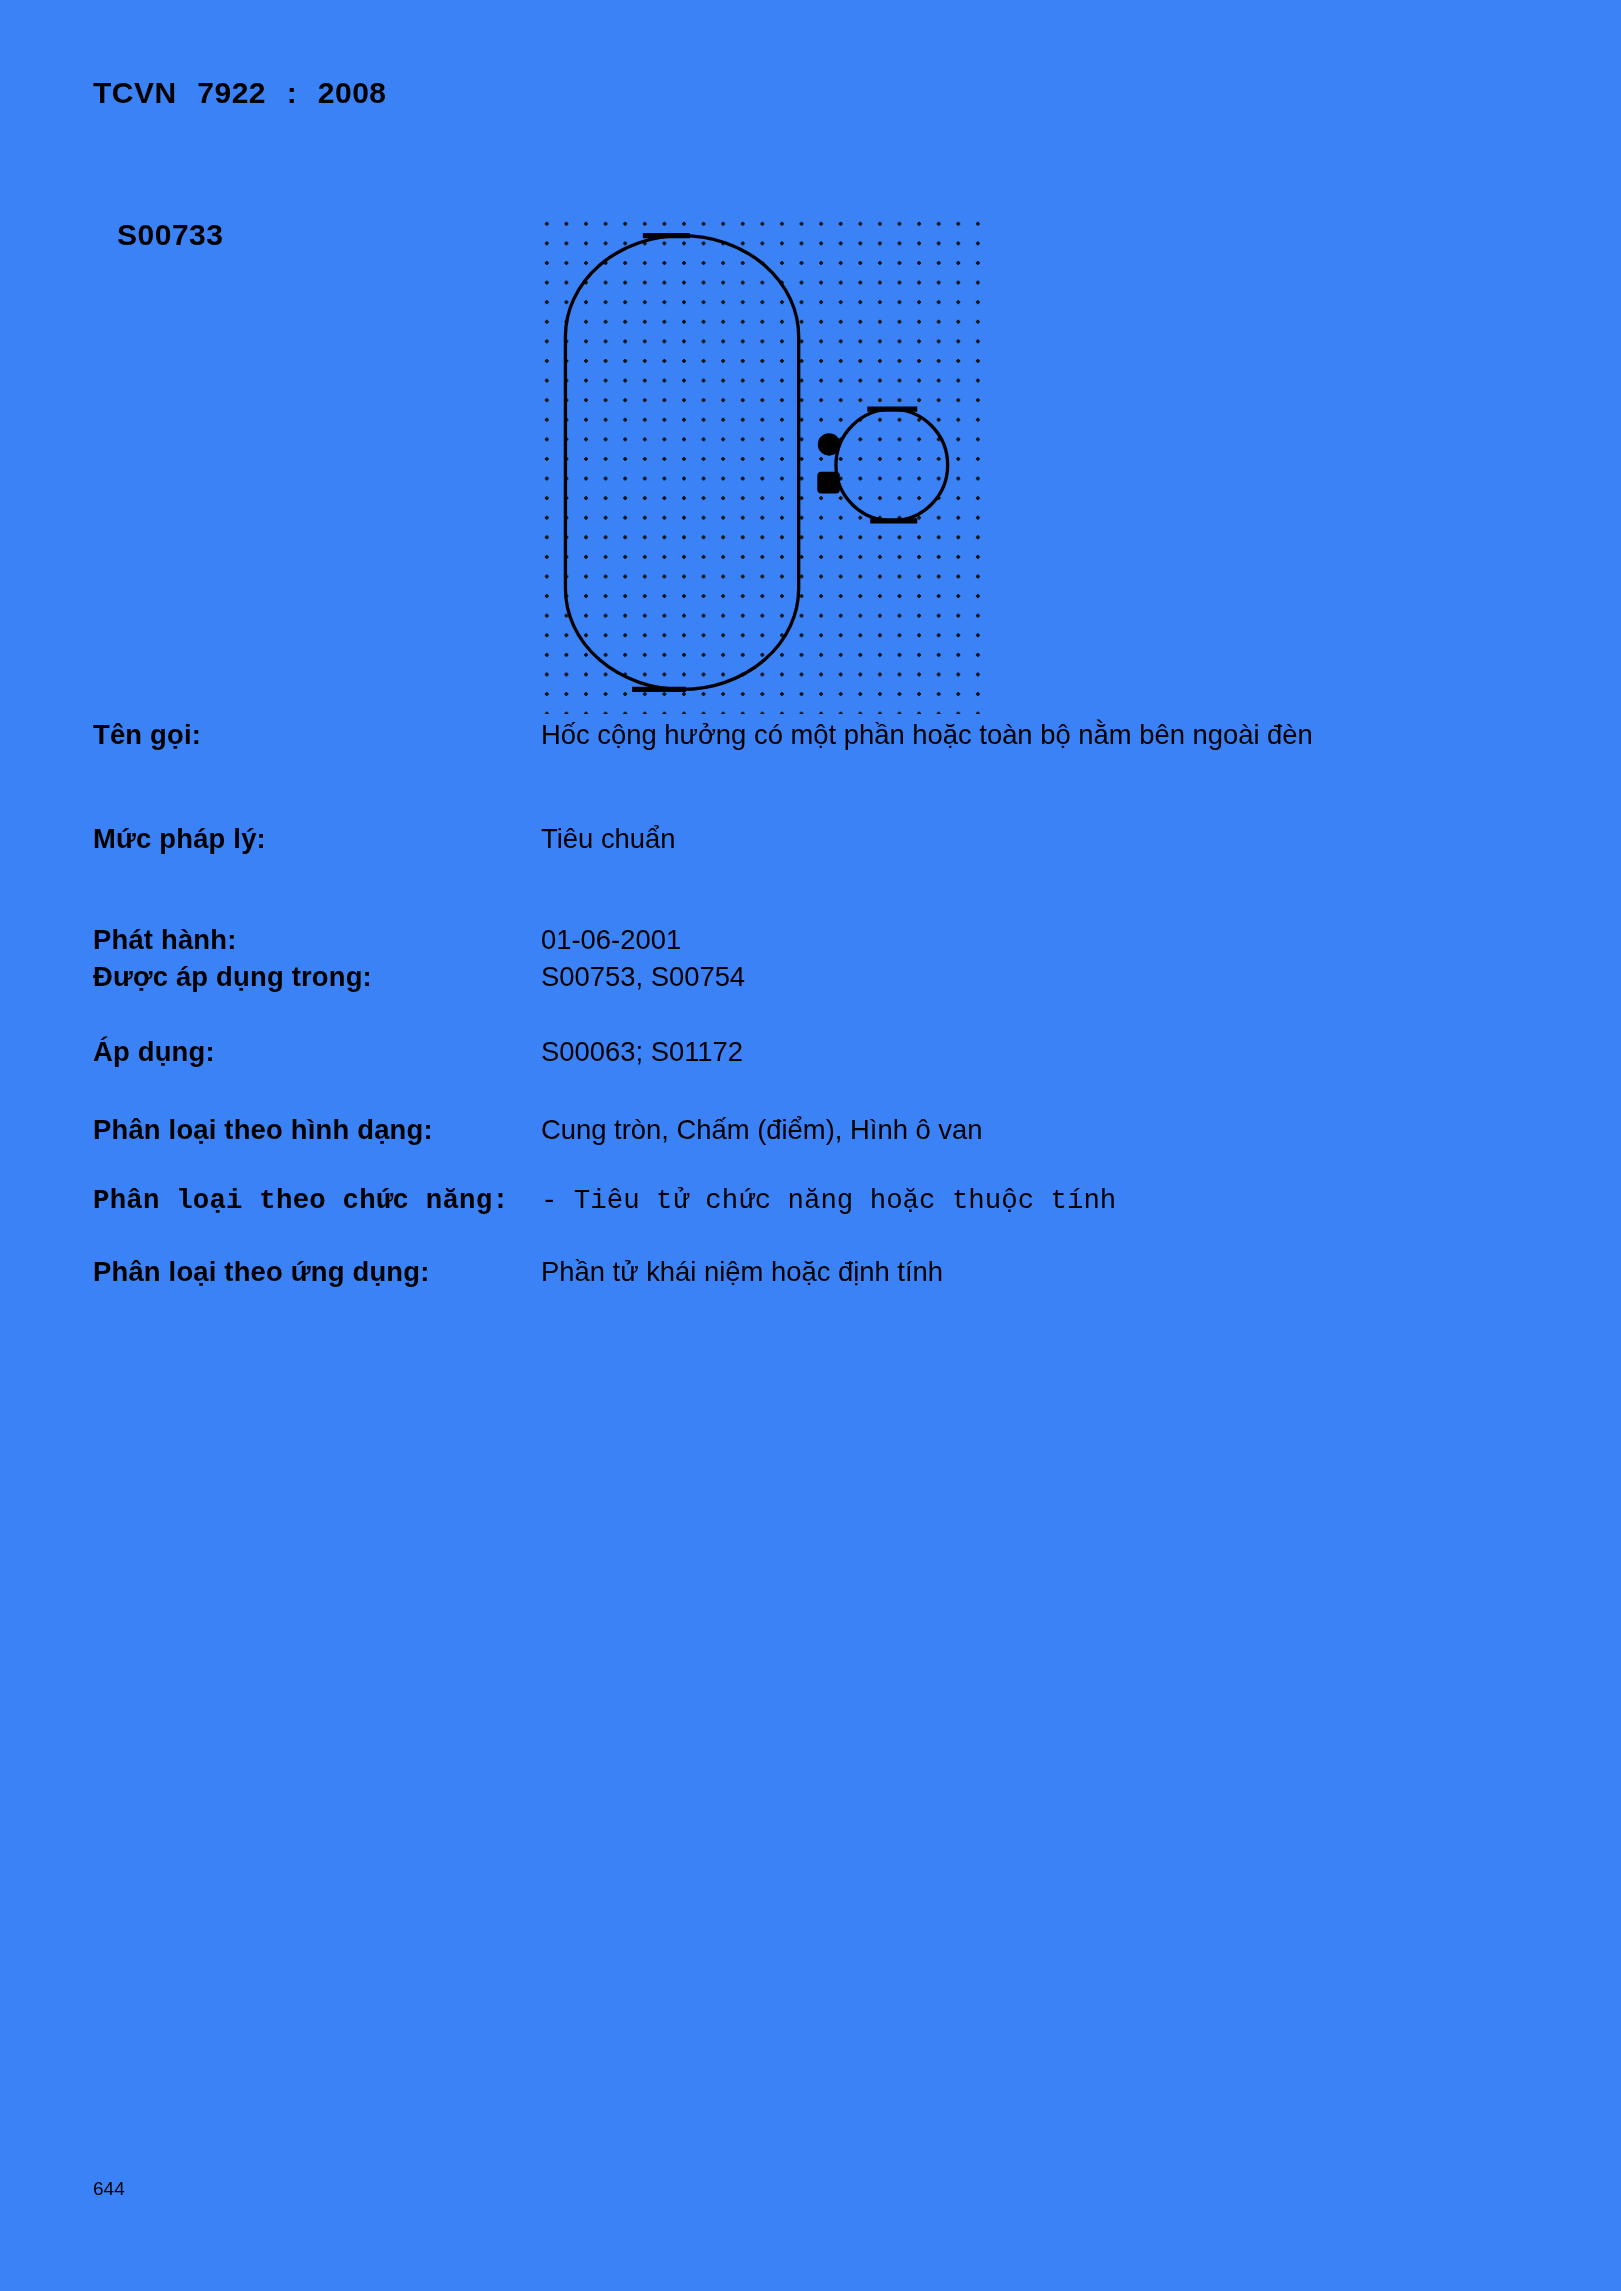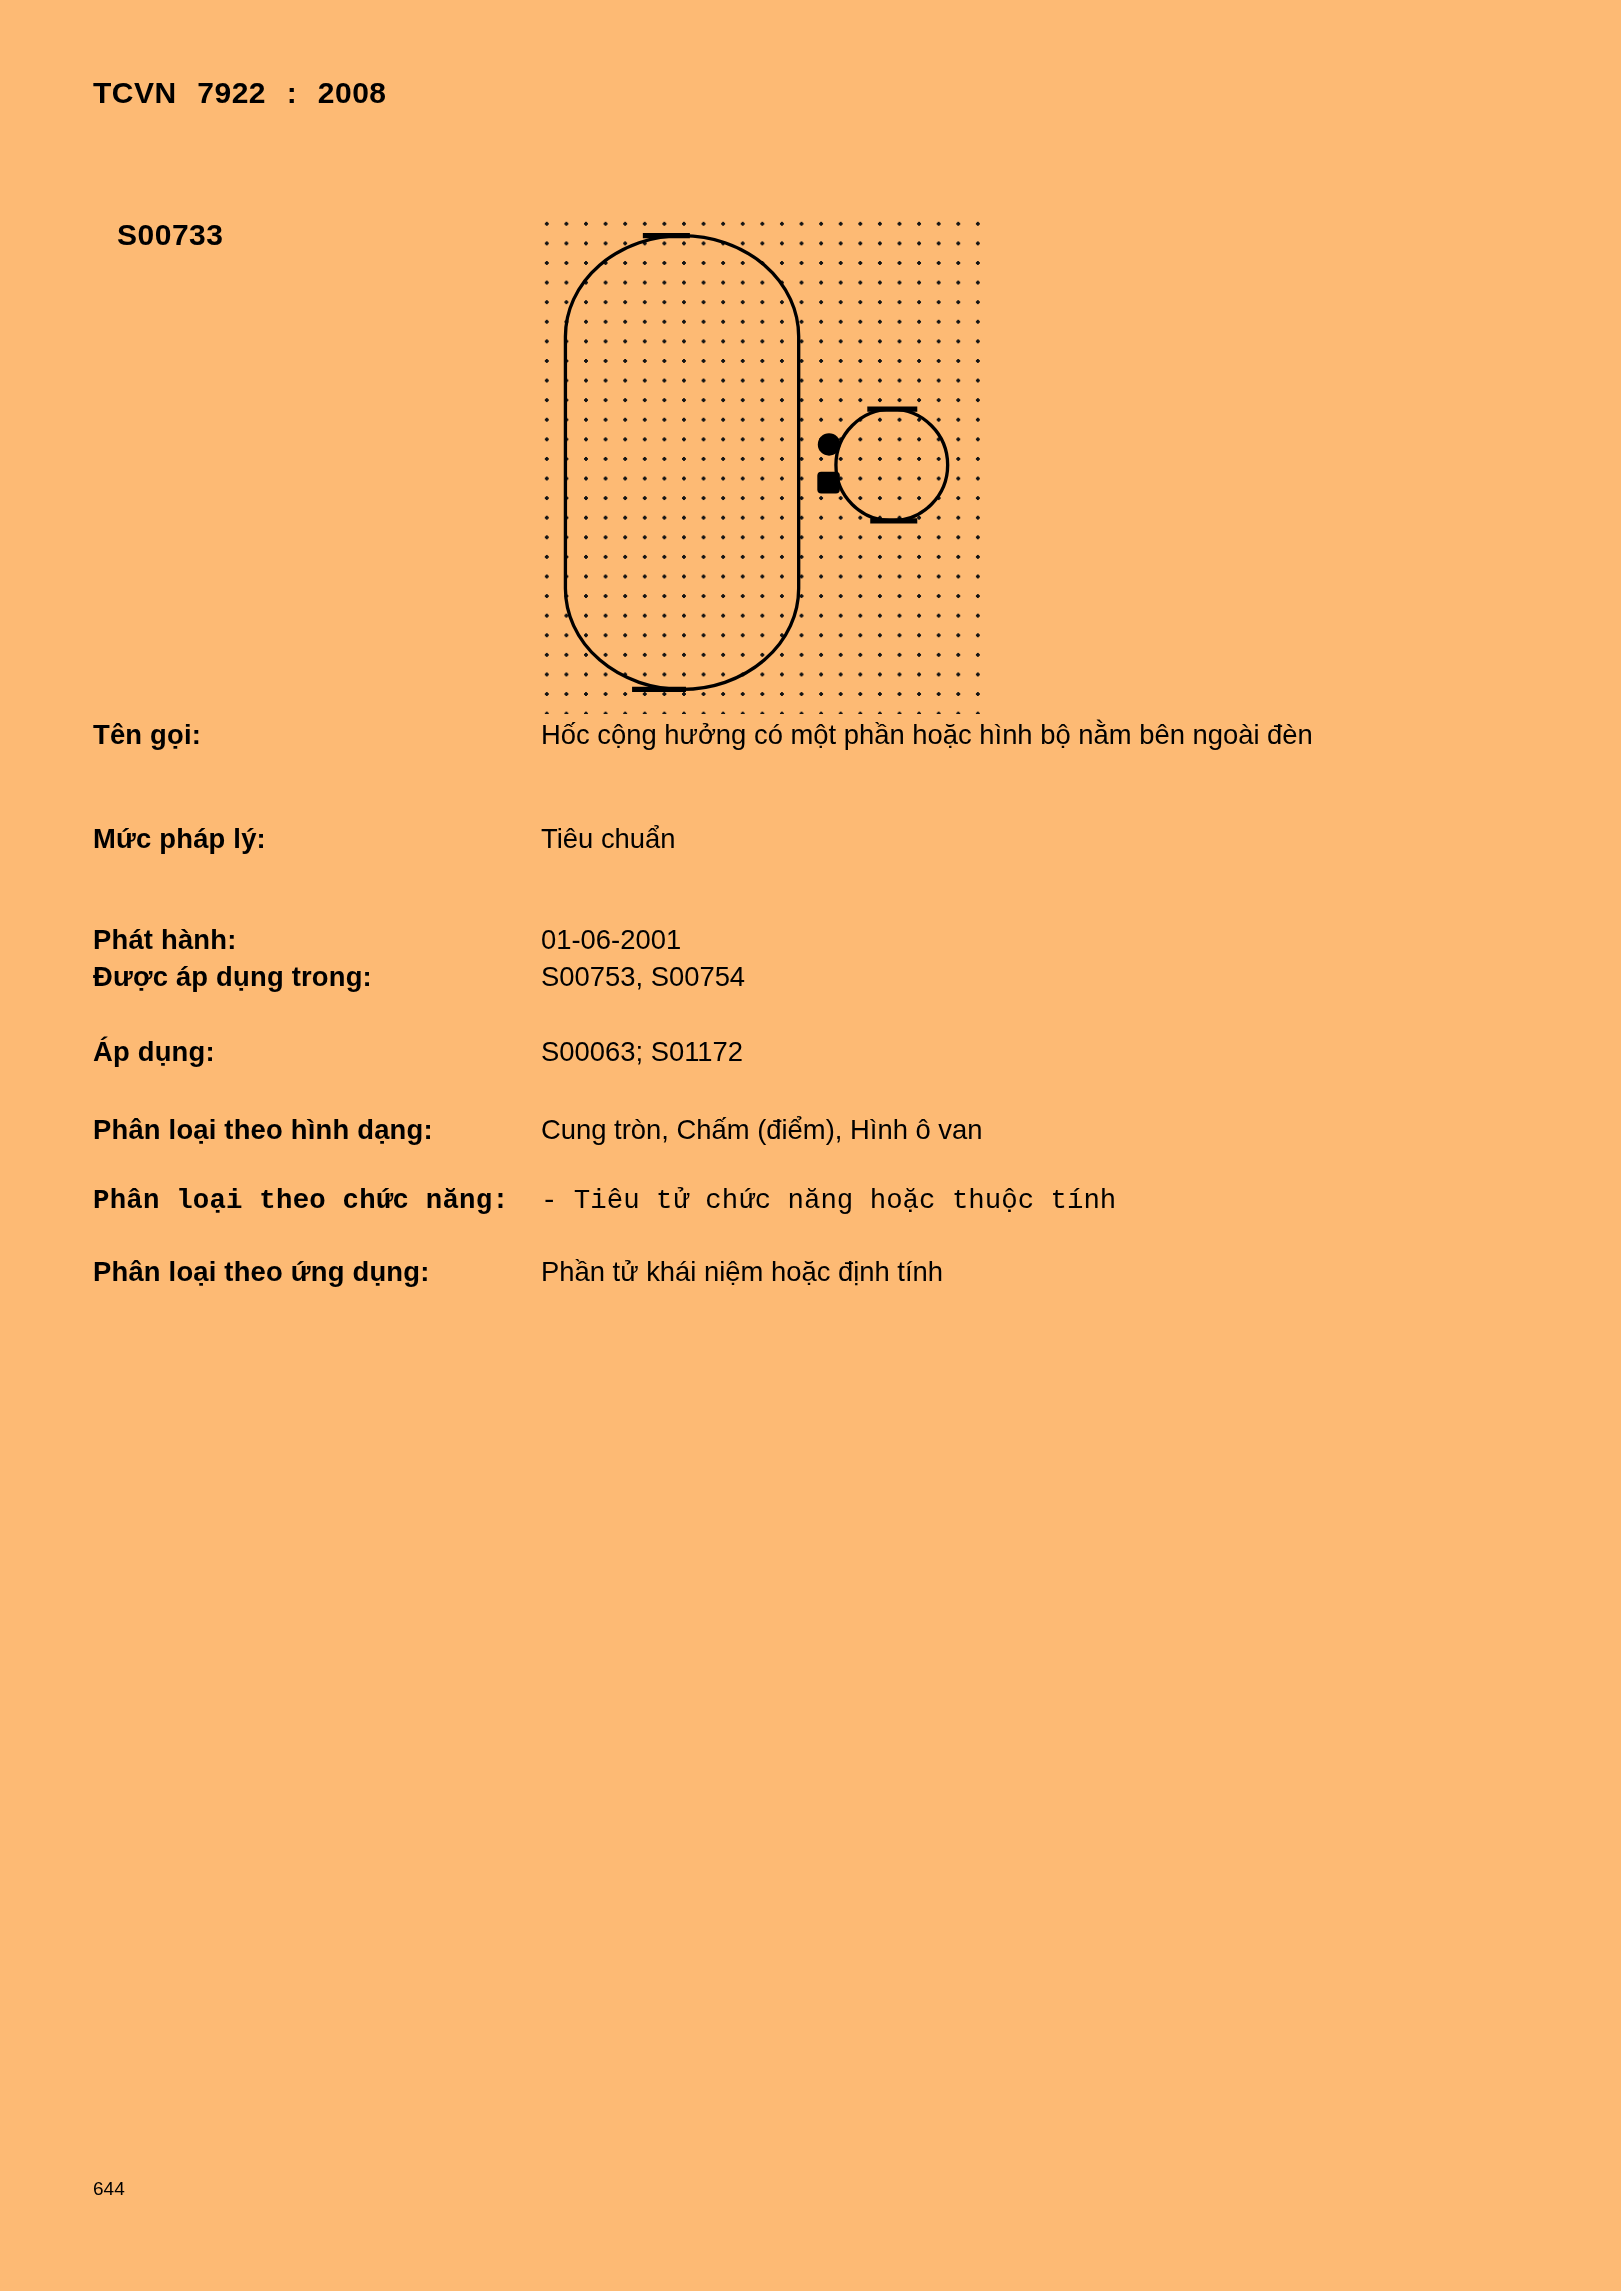--- a/index.html
+++ b/index.html
@@ -4,21 +4,21 @@
 <style>
   html, body {
     margin: 0;
     padding: 0;
     background: #e8e8e8;
   }
   .page {
     position: relative;
     width: 1621px;
     height: 2292px;
-    background: #fdba74;
+    background: #3b82f6;
     font-family: "Liberation Sans", sans-serif;
     color: #000000;
     overflow: hidden;
   }
   .std-code {
     position: absolute;
     left: 93px;
     top: 76px;
     font-size: 30px;
     font-weight: bold;
@@ -109,21 +109,21 @@
       <line x1="340" y1="313" x2="388" y2="313" stroke="#000000" stroke-width="5.5"></line>
 
       <circle cx="298" cy="235" r="11.5" fill="#000000"></circle>
       <rect x="286" y="263" width="23" height="22" rx="4" fill="#000000"></rect>
     </svg>
   </div>
 
   <div class="fields">
     <div class="row">
       <span class="label">Tên gọi:</span>
-      <span class="value">Hốc cộng hưởng có một phần hoặc hình bộ nằm bên ngoài đèn</span>
+      <span class="value">Hốc cộng hưởng có một phần hoặc toàn bộ nằm bên ngoài đèn</span>
     </div>
     <div class="row">
       <span class="label">Mức pháp lý:</span>
       <span class="value">Tiêu chuẩn</span>
     </div>
     <div class="row">
       <span class="label">Phát hành:</span>
       <span class="value">01-06-2001</span>
     </div>
     <div class="row">

